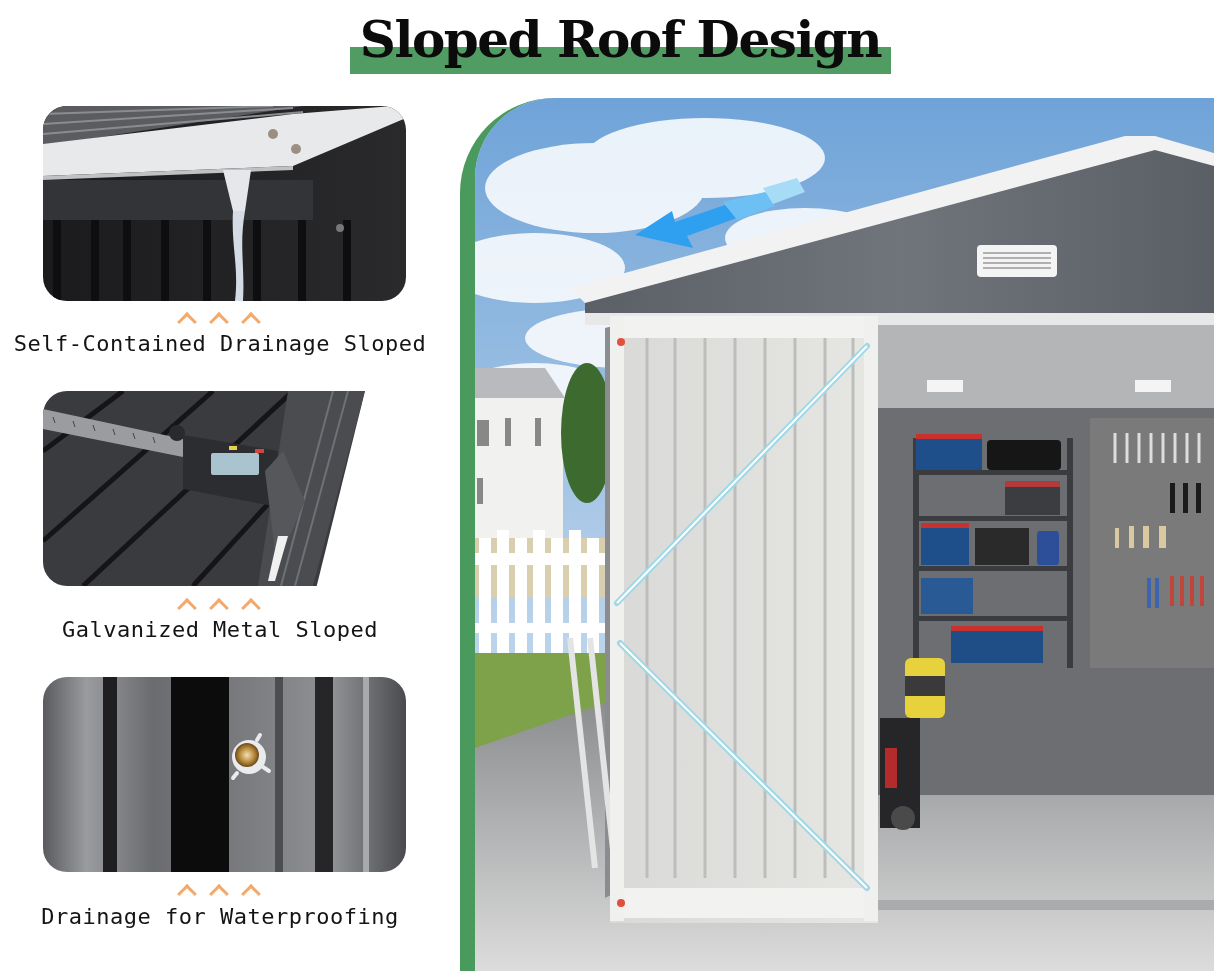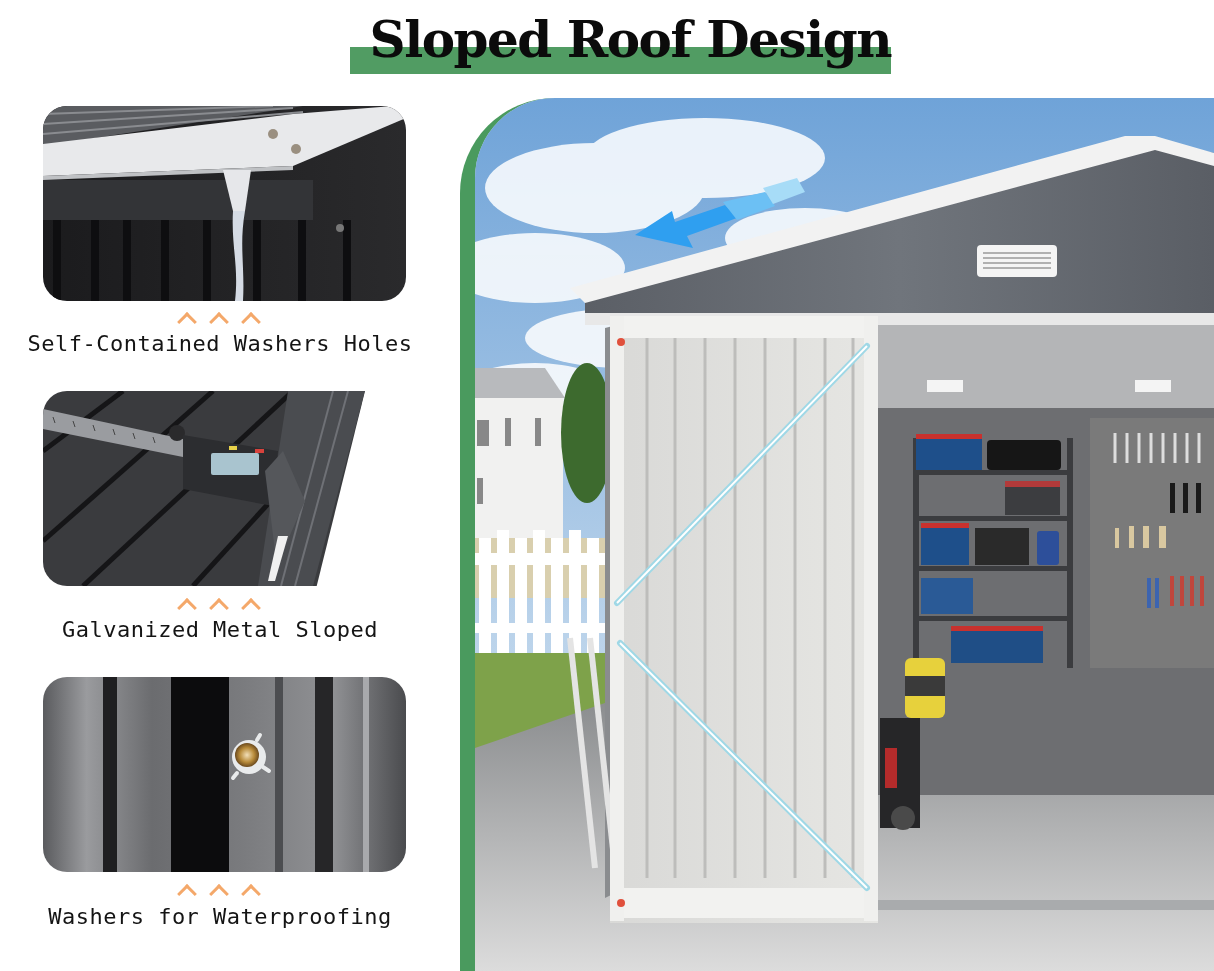--- a/index.html
+++ b/index.html
@@ -1,21 +1,21 @@
 <!DOCTYPE html>
 <html><head>
 <meta charset="utf-8">
 <style>
   * { box-sizing: border-box; margin: 0; padding: 0; }
   html, body { width: 1214px; height: 971px; overflow: hidden; background: #ffffff; }
   body { position: relative; font-family: "DejaVu Sans Mono", "Liberation Mono", monospace; color: #111; }
 
   
   .title-band { position: absolute; left: 350px; top: 47px; width: 541px; height: 27px; background: #519c63; }
-  .title { position: absolute; left: 350px; top: 6px; width: 541px; text-align: right;
+  .title { position: absolute; left: 350px; top: 6px; width: 541px; text-align: center;
            font-family: "DejaVu Serif", "Liberation Serif", serif; font-weight: 900; font-size: 50px;
            letter-spacing: -1.5px; color: #0b0b0b; line-height: 68px; }
 
   
   .card { position: absolute; left: 43px; width: 363px; height: 195px; border-radius: 24px; overflow: hidden; }
   .card svg { display: block; width: 100%; height: 100%; }
   .chev { position: absolute; left: 175px; width: 86px; height: 16px; display: flex; justify-content: space-between; }
   .chev span { display: block; width: 22px; height: 16px; position: relative; }
   .chev span::before { content: ""; position: absolute; left: 5px; top: 6px; width: 11px; height: 11px;
       border-left: 3px solid #f4a86a; border-top: 3px solid #f4a86a; transform: rotate(45deg); }
@@ -72,21 +72,21 @@
 
     <polygon points="180,64 208,64 202,105 190,105" fill="#e6e7ea"></polygon>
     <path d="M190,105 C188,140 196,160 192,195 L200,195 C202,160 196,140 202,105 Z" fill="#dfe6ee" opacity="0.95"></path>
   </svg>
 </div>
 <div class="chev" style="top:309px">
     <span></span>
     <span></span>
     <span></span>
   </div>
-<div class="caption" style="top:331px">Self-Contained Washers Holes</div>
+<div class="caption" style="top:331px">Self-Contained Drainage Sloped</div>
 
 <div class="card" style="top:391px; width:322px; border-radius:24px 0 0 24px; clip-path: polygon(0 0, 100% 0, 85% 100%, 0 100%);">
   <svg viewBox="0 0 322 195" preserveAspectRatio="none">
     <rect width="322" height="195" fill="#3a3b3e"></rect>
     <g stroke="#151517" stroke-width="5">
       <line x1="0" y1="60" x2="80" y2="0"></line>
         <line x1="0" y1="150" x2="170" y2="0"></line>
       <line x1="40" y1="195" x2="250" y2="0"></line>
         <line x1="150" y1="195" x2="310" y2="20"></line>
     </g>
@@ -155,21 +155,21 @@
         <line x1="194" y1="96" x2="190" y2="101"></line>
         <line x1="220" y1="90" x2="226" y2="94"></line>
       </g>
   </svg>
 </div>
 <div class="chev" style="top:881px">
     <span></span>
     <span></span>
     <span></span>
   </div>
-<div class="caption" style="top:904px">Washers for Waterproofing</div>
+<div class="caption" style="top:904px">Drainage for Waterproofing</div>
 
 <div class="green-frame"></div>
 <div class="hero">
   <svg viewBox="0 0 739 873">
     <defs>
       <linearGradient id="sky" x1="0" y1="0" x2="0" y2="1">
           <stop offset="0" stop-color="#6fa3d8"></stop>
           <stop offset="0.6" stop-color="#b9d2ea"></stop>
           <stop offset="1" stop-color="#dde8f2"></stop>
         </linearGradient>

